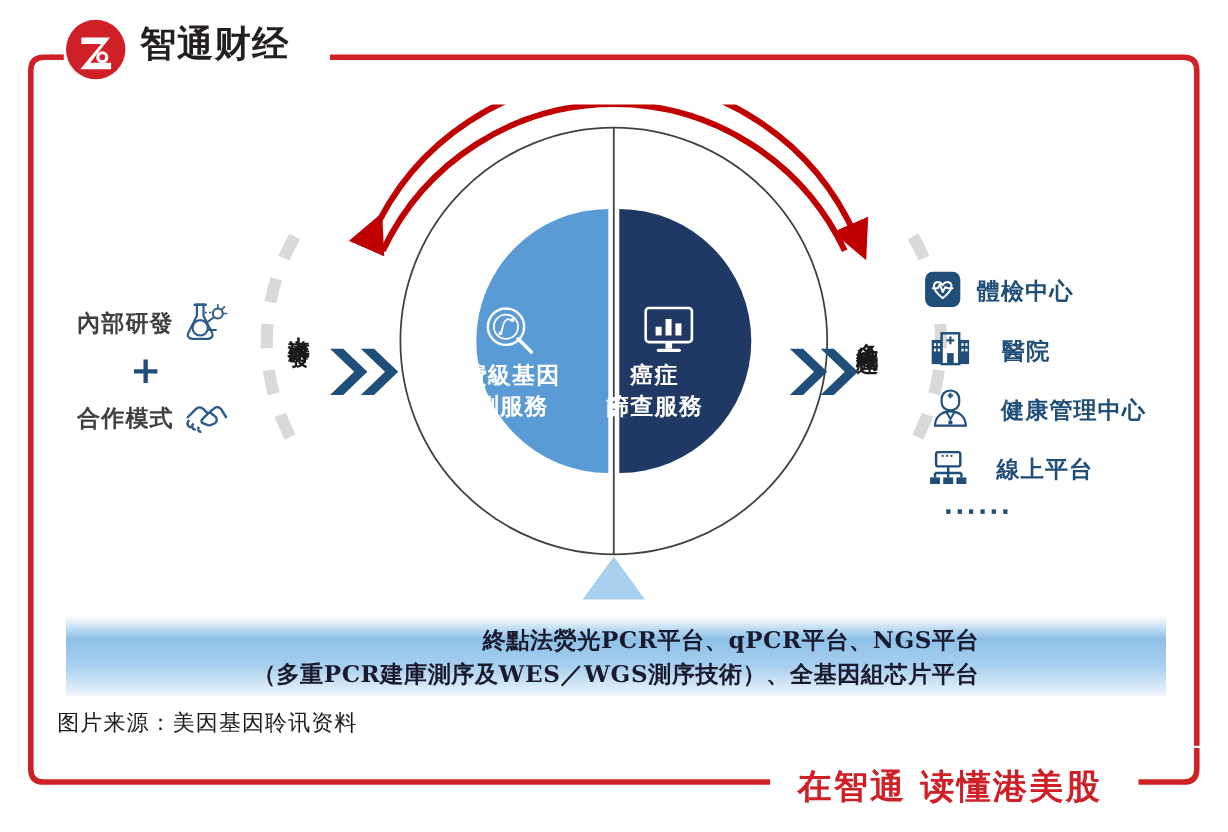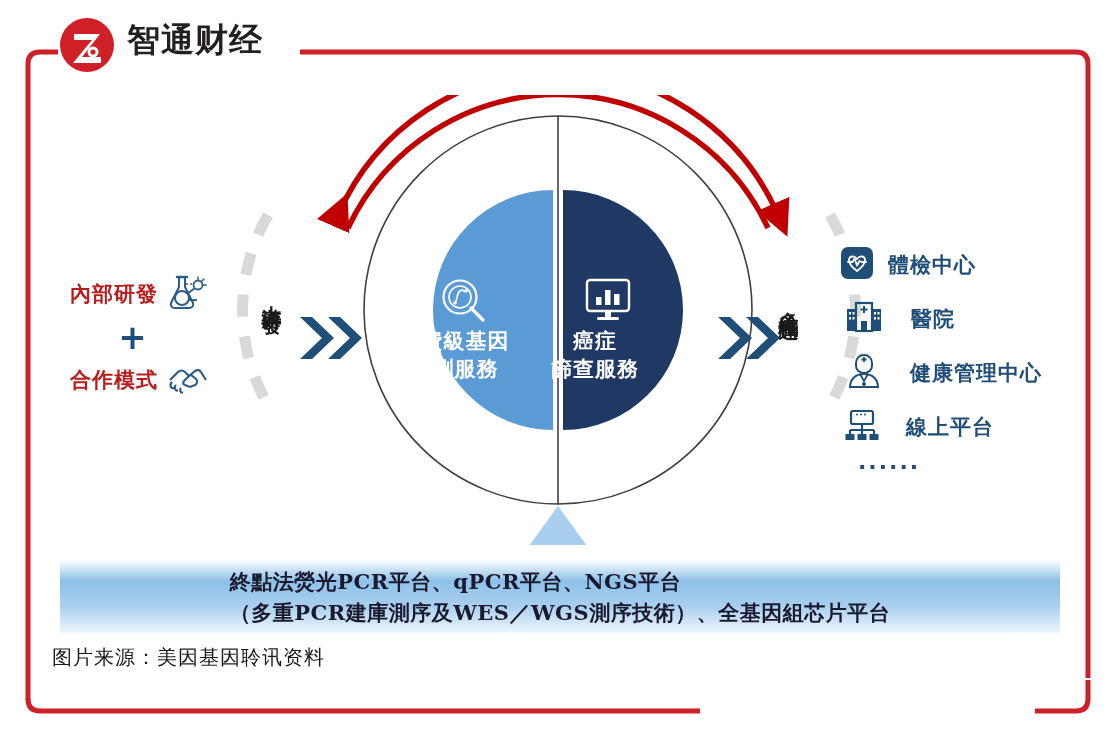--- a/index.html
+++ b/index.html
@@ -29,21 +29,21 @@
     letter-spacing:1px;
   }
   .circle-label.left{left:372px;top:232px;width:125px;margin-left:20px;}
   .circle-label.right{left:540px;top:232px;width:110px;}
 
   .icon-in-circle{position:absolute;}
 
   
   .left-block{position:absolute;left:70px;top:272px;width:185px;}
   .lb-row{display:flex;align-items:center;gap:6px;height:44px;}
-  .lb-text{font-family:"DejaVu Sans", sans-serif;font-size:21px;font-weight:bold;color:#b91c1c;letter-spacing:1px;white-space:nowrap;}
+  .lb-text{font-family:"DejaVu Sans", sans-serif;font-size:21px;font-weight:bold;color:#404040;letter-spacing:1px;white-space:nowrap;}
   .lb-plus{font-size:34px;font-weight:bold;color:#1F4E79;text-align:center;width:125px;line-height:42px;font-family:"DejaVu Sans", sans-serif;}
 
   
   .vlabel{
     position:absolute;
     font-family:"DejaVu Sans", sans-serif;font-size:20px;font-weight:bold;color:#1a1a1a;
     writing-mode:vertical-rl;text-orientation:upright;letter-spacing:3px;
     line-height:1;
   }
   .vlabel.up{left:262px;top:290px;}
@@ -56,21 +56,21 @@
   .rl-dots{margin-left:18px;color:#1F4E79;font-size:22px;font-weight:bold;letter-spacing:2px;font-family:"DejaVu Sans", sans-serif;}
 
   
   .banner{
     position:absolute;left:60px;top:560px;width:1000px;height:74px;
     background:linear-gradient(to bottom,#ffffff 0%,#8ec1e8 28%,#a8cfee 62%,#e9f3fb 96%,#ffffff 100%);
     display:flex;align-items:center;justify-content:center;
   }
   .banner-inner{
     font-family:"DejaVu Serif", serif;font-size:21px;font-weight:bold;color:#1a1a2e;
-    text-align:left;line-height:1.5;letter-spacing:0.5px;
+    text-align:right;line-height:1.5;letter-spacing:0.5px;
   }
 
   
   .source{
     position:absolute;left:52px;top:644px;
     font-family:"DejaVu Serif", serif;font-size:20px;color:#1a1a1a;letter-spacing:1px;
   }
 
   
   .slogan{
@@ -283,14 +283,15 @@
 
   <div class="banner">
     <div class="banner-inner">
       <div>終點法熒光PCR平台、qPCR平台、NGS平台</div>
       <div>（多重PCR建庫測序及WES／WGS測序技術）、全基因組芯片平台</div>
     </div>
   </div>
 
   <div class="source">图片来源：美因基因聆讯资料</div>
 
+  <div class="slogan">在智通  读懂港美股</div>
 
 </div>
 
 </body></html>

